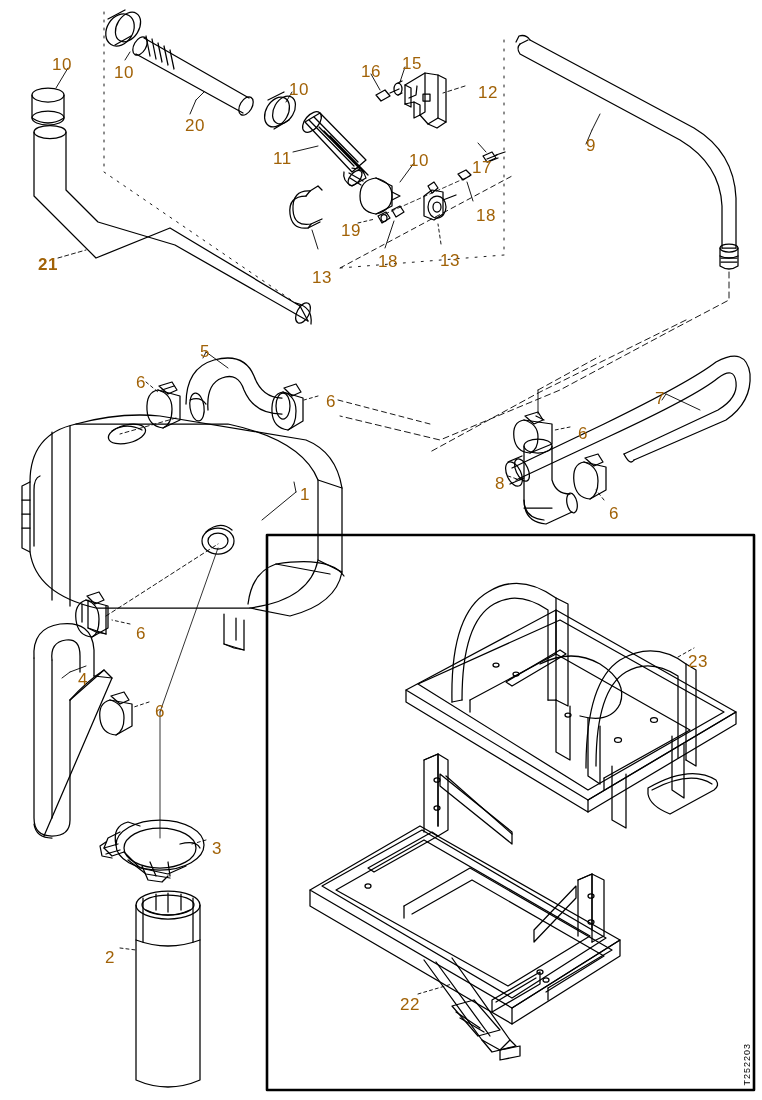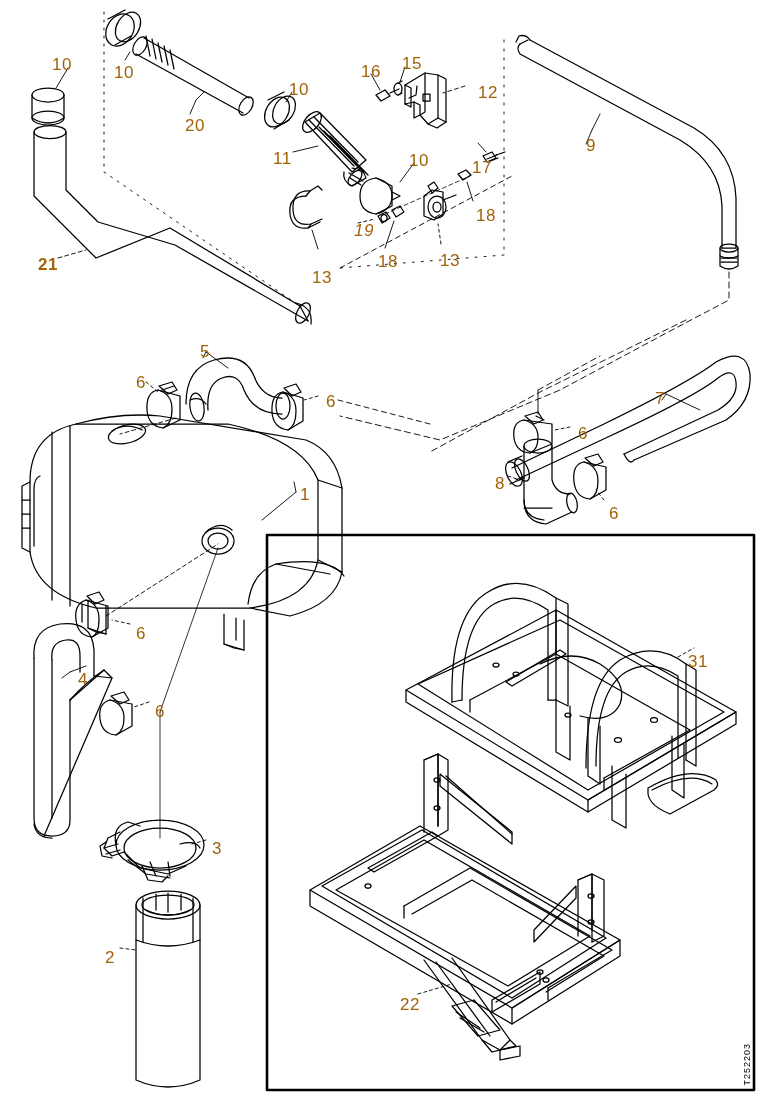--- a/index.html
+++ b/index.html
@@ -407,37 +407,37 @@
   <div class="lbl" style="left:114px;top:64px;">10</div>
   <div class="lbl" style="left:176px;top:117px;margin-left:9px;">20</div>
   <div class="lbl" style="left:289px;top:81px;">10</div>
   <div class="lbl" style="left:273px;top:150px;">11</div>
   <div class="lbl" style="left:361px;top:63px;">16</div>
   <div class="lbl" style="left:402px;top:55px;text-align:center;">15</div>
   <div class="lbl" style="left:478px;top:84px;">12</div>
   <div class="lbl" style="left:472px;top:133px;margin-top:26px;">17</div>
   <div class="lbl" style="left:409px;top:152px;">10</div>
   <div class="lbl" style="left:476px;top:207px;">18</div>
-  <div class="lbl" style="left:354px;top:222px;font-style:italic;">19</div>
+  <div class="lbl" style="left:341px;top:222px;">19</div>
   <div class="lbl" style="left:378px;top:253px;">18</div>
   <div class="lbl" style="left:440px;top:252px;">13</div>
   <div class="lbl" style="left:312px;top:253px;margin-top:16px;">13</div>
   <div class="lbl" style="left:586px;top:137px;">9</div>
   <div class="lbl" style="left:38px;top:256px;font-weight:bold;">21</div>
   <div class="lbl" style="left:200px;top:343px;">5</div>
   <div class="lbl" style="left:136px;top:374px;">6</div>
   <div class="lbl" style="left:326px;top:393px;">6</div>
   <div class="lbl" style="left:300px;top:486px;">1</div>
   <div class="lbl" style="left:578px;top:425px;">6</div>
   <div class="lbl" style="left:495px;top:475px;">8</div>
   <div class="lbl" style="left:609px;top:505px;">6</div>
   <div class="lbl" style="left:655px;top:390px;">7</div>
   <div class="lbl" style="left:136px;top:625px;">6</div>
   <div class="lbl" style="left:78px;top:671px;">4</div>
   <div class="lbl" style="left:155px;top:703px;">6</div>
   <div class="lbl" style="left:212px;top:840px;">3</div>
   <div class="lbl" style="left:105px;top:949px;">2</div>
-  <div class="lbl" style="left:688px;top:653px;">31</div>
+  <div class="lbl" style="left:688px;top:653px;">23</div>
   <div class="lbl" style="left:400px;top:996px;">22</div>
 
   <div class="figid">T252203</div>
 
 </div>
 
 </body></html>

